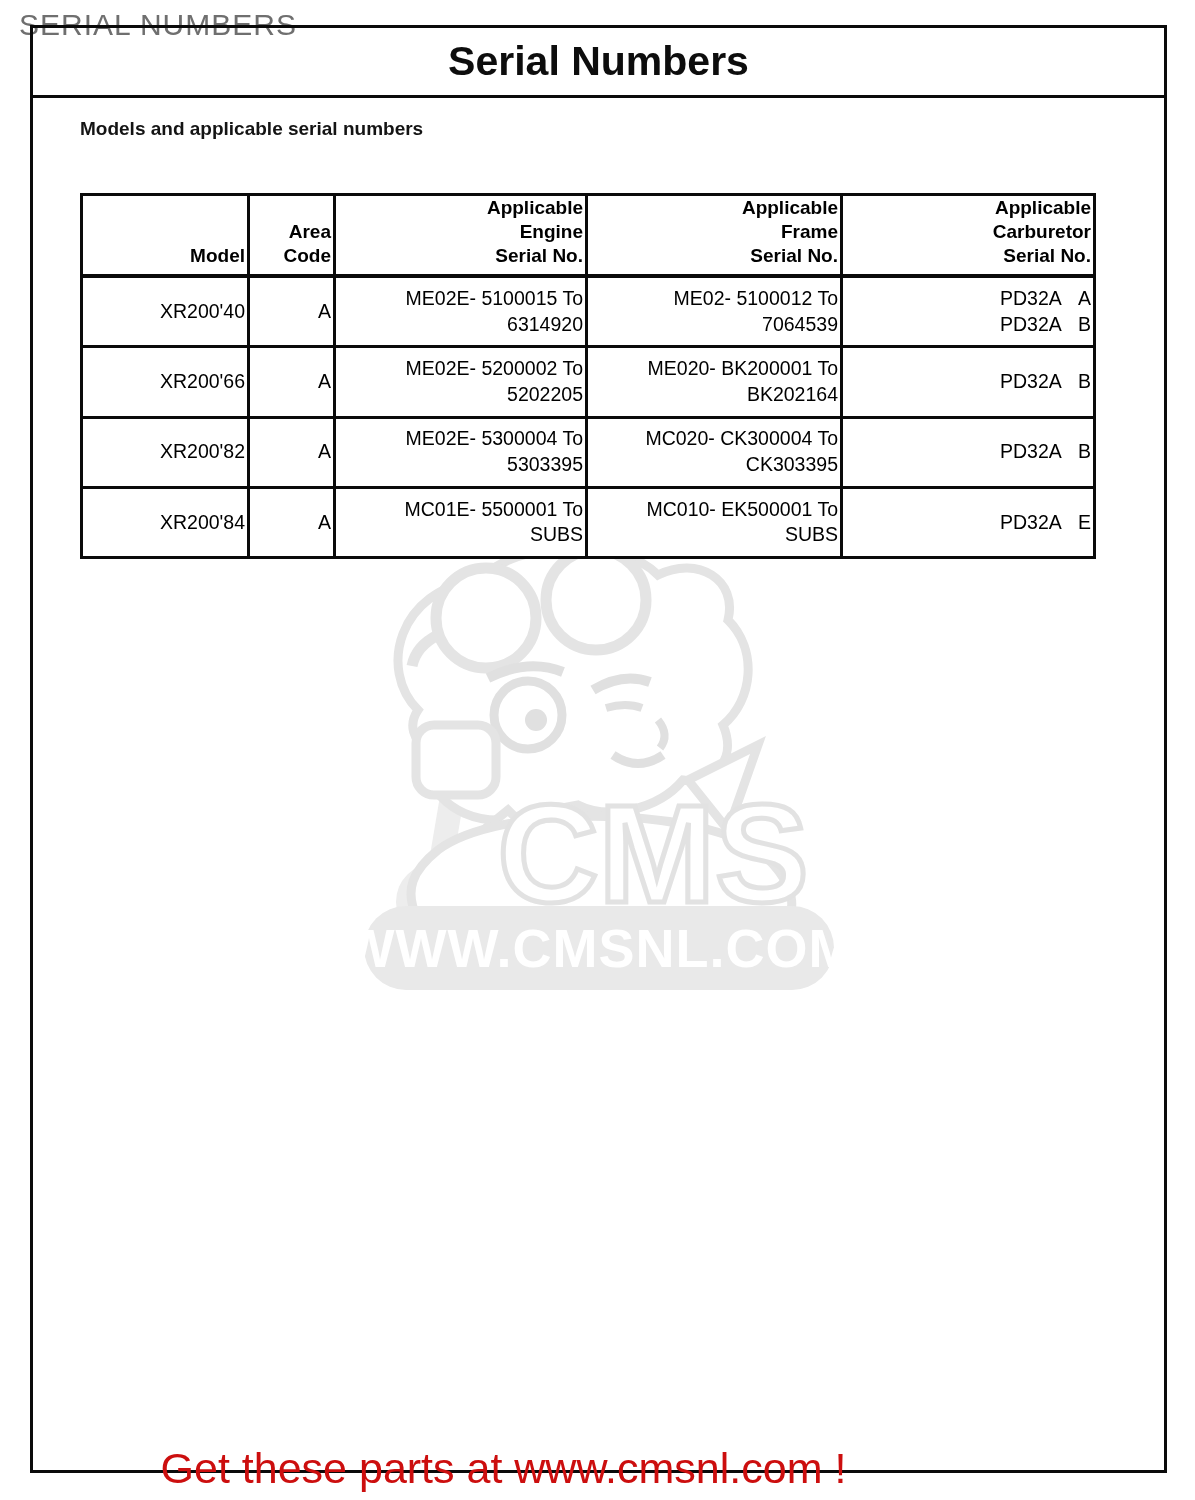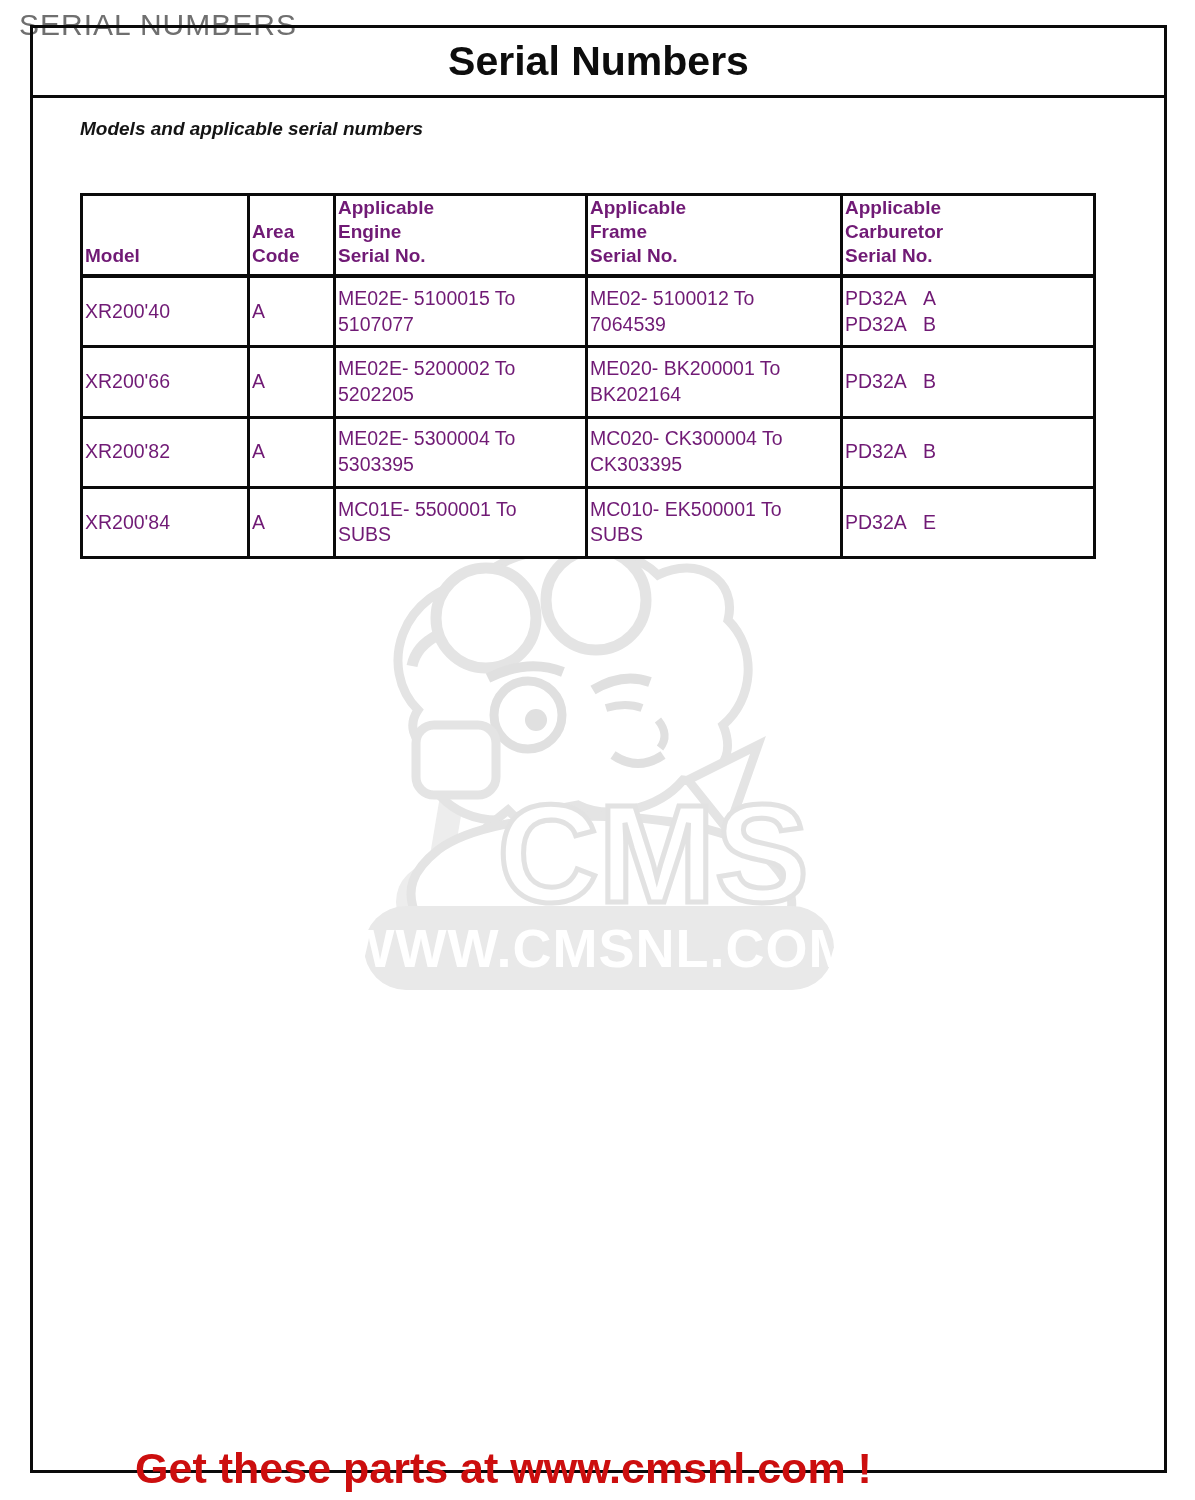--- a/index.html
+++ b/index.html
@@ -31,34 +31,34 @@
     display: flex; align-items: center; justify-content: center;
   }
   .page-title {
     margin: 0; font-size: 41px; font-weight: bold; color: #0d0d0d;
     letter-spacing: 0px;
   }
   .intro {
     position: absolute; left: 80px; top: 118px; z-index: 3;
     color: #141414;
   }
-  .intro-bold { font-size: 19px; font-weight: bold; margin-bottom: 12px; font-style: italic; }
+  .intro-bold { font-size: 19px; font-weight: bold; margin-bottom: 12px; }
   .intro-sub  { font-size: 19.5px; font-weight: 400; }
   
   table.serial-table {
     position: absolute; left: 80px; top: 193px; z-index: 3;
     width: 1013px; height: 366px;
     border-collapse: collapse; table-layout: fixed;
     background: #ffffff;
   }
   .serial-table th, .serial-table td {
     border: 3px solid #0a0a0a;
     white-space: pre-line;
-    text-align: left;
-    color: #701a75;
+    text-align: right;
+    color: #000000;
   }
   .serial-table thead th {
     height: 69px;
     font-size: 19px; font-weight: bold; line-height: 1.25;
     vertical-align: bottom; padding: 0 2px 7px 2px;
     border-bottom: 4px solid #0a0a0a;
   }
   .serial-table tbody td {
     height: 55px;
     font-size: 19.5px; line-height: 1.32;
@@ -71,21 +71,21 @@
   col.c-carb  { width: 253px; }
   
   .watermark {
     position: absolute; left: 358px; top: 550px; z-index: 0;
   }
   
   .footer-ad {
     position: absolute; left: 0; top: 1444px; width: 1007px;
     text-align: center;
     font-size: 43px; color: #cc0e0e; z-index: 4;
-    font-weight: 700; letter-spacing: 0px;
+    font-weight: 400; letter-spacing: 0px;
     cursor: pointer; text-decoration: none;
   }
 </style>
 </head>
 <body>
 
 <div class="bg-heading">SERIAL NUMBERS</div>
 
 <div class="frame">
   <div class="title-bar">
@@ -119,21 +119,21 @@
       <th>Applicable
 Carburetor
 Serial No.</th>
     </tr>
   </thead>
   <tbody>
     <tr>
       <td>XR200'40</td>
       <td>A</td>
       <td>ME02E- 5100015 To
-5107077</td>
+6314920</td>
       <td>ME02- 5100012 To
 7064539</td>
       <td>PD32A&nbsp;&nbsp;&nbsp;A
 PD32A&nbsp;&nbsp;&nbsp;B</td>
     </tr>
     <tr>
       <td>XR200'66</td>
       <td>A</td>
       <td>ME02E- 5200002 To
 5202205</td>

